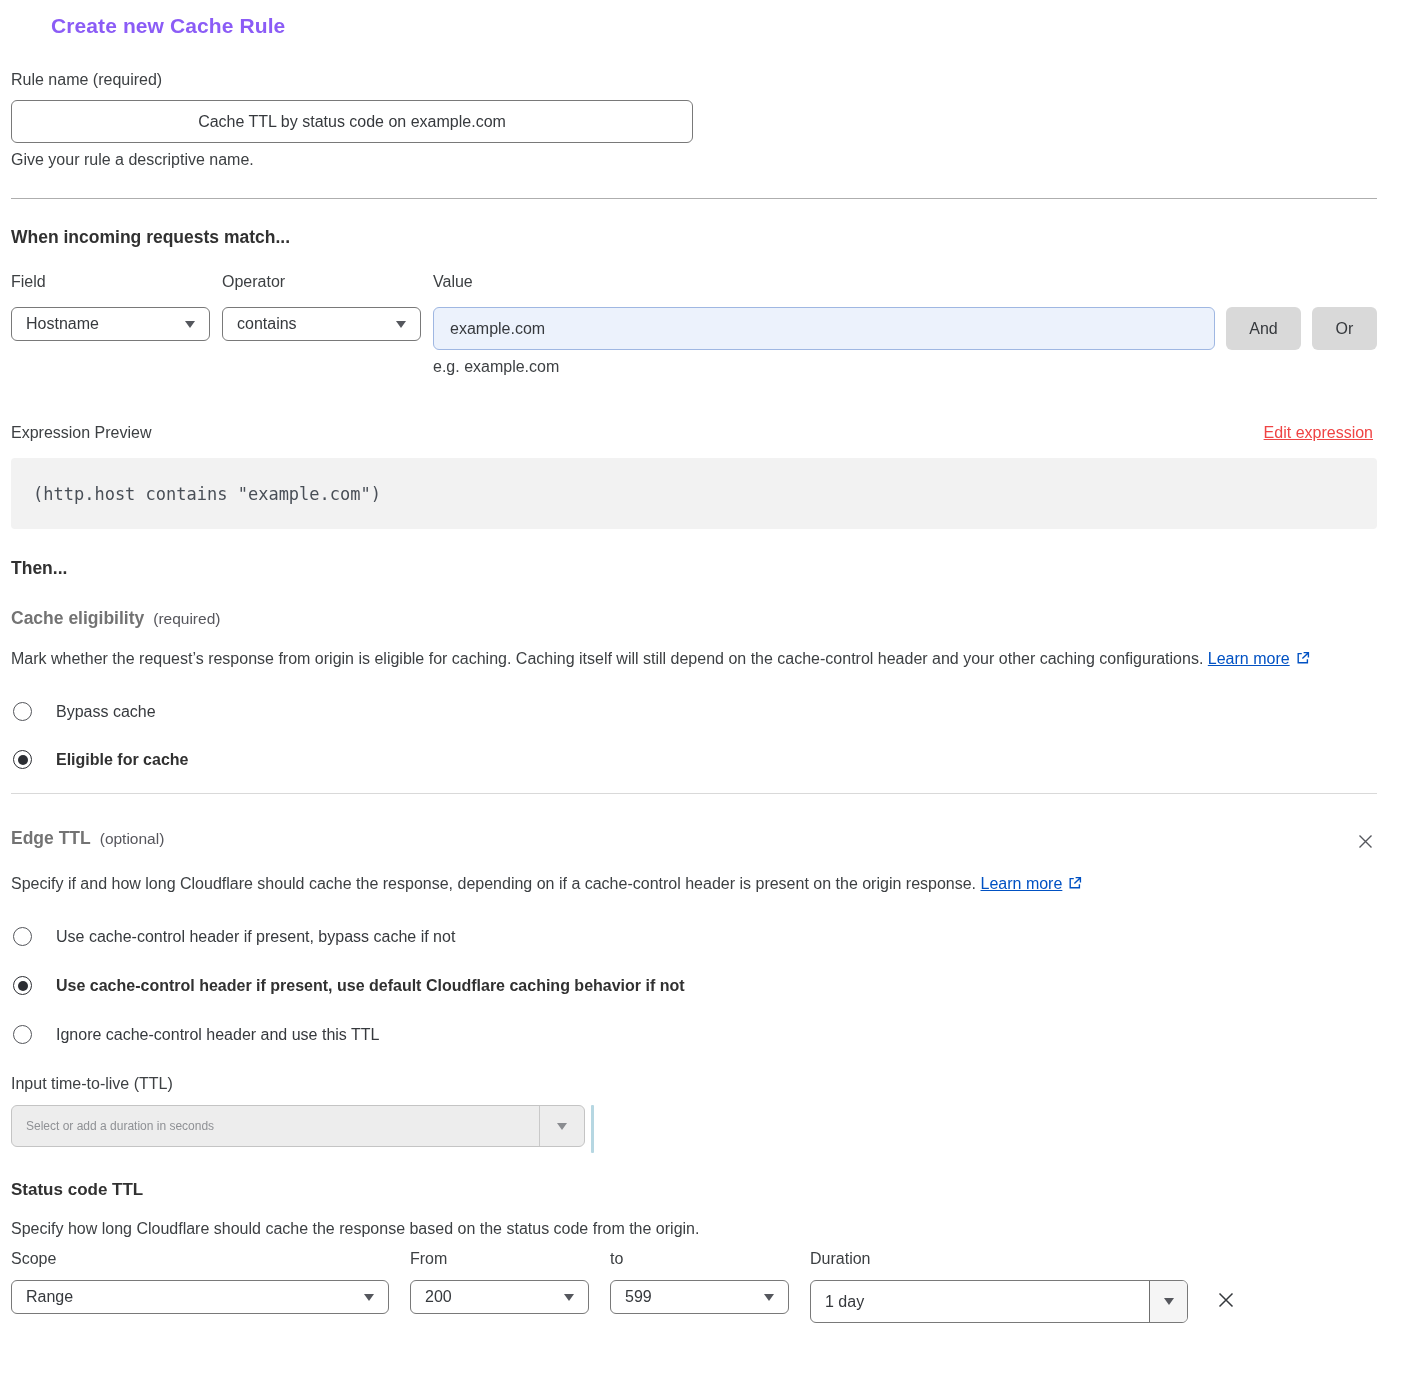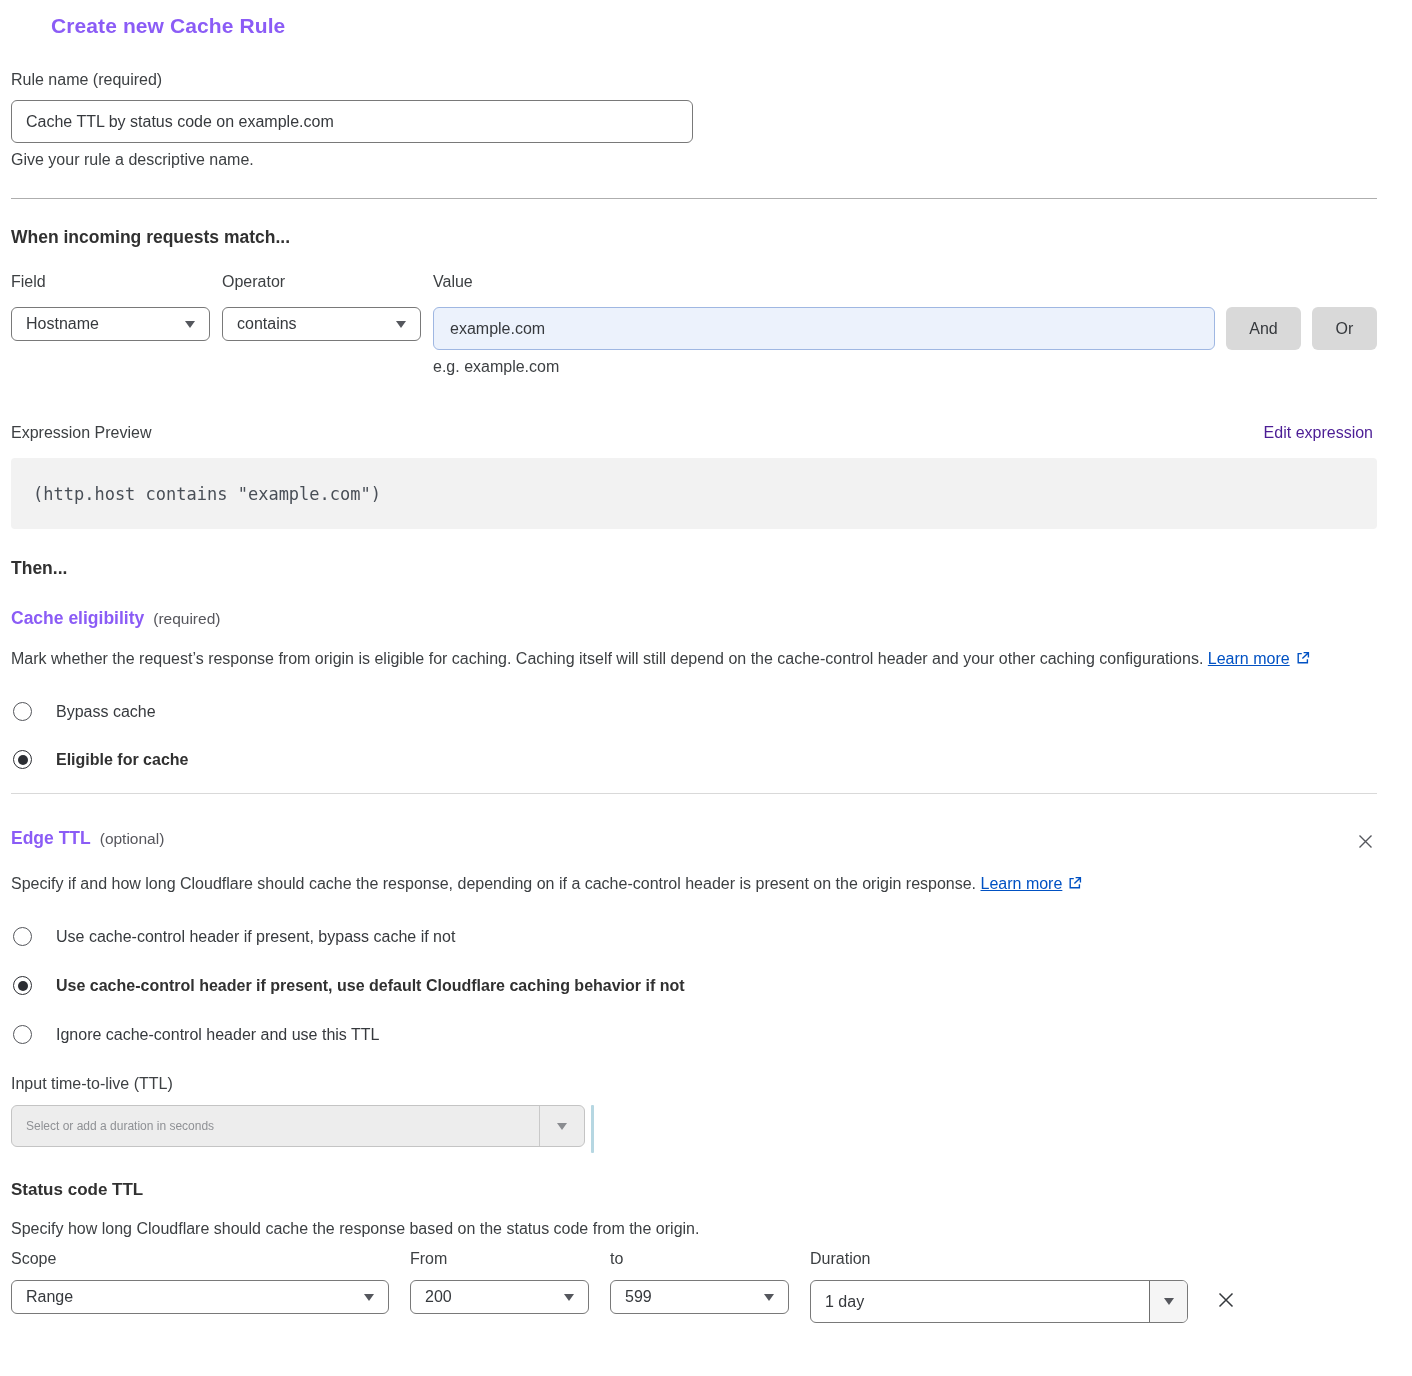--- a/index.html
+++ b/index.html
@@ -13,21 +13,21 @@
   .page { padding: 14px 35px 30px 11px; width: 1412px; }
 
   .page-title { font-size: 21px; font-weight: 700; color: #8b5cf6; margin-bottom: 33px; letter-spacing: .1px; margin-left: 40px; }
 
   .field-label { font-size: 16px; color: #3d4043; margin-bottom: 11px; }
   .text-input {
     width: 682px; height: 43px;
     border: 1px solid #797979; border-radius: 6px;
     font-family: "Liberation Sans", sans-serif;
     font-size: 16px; color: #36393d; padding: 0 14px;
-    outline: none; background:#fff;
+    outline: none; background:#fff;text-align:center;
   }
   .help-text { font-size: 16px; color: #3d4043; margin-top: 8px; }
 
   .divider { border: none; border-top: 1px solid #aeaeae; margin: 29px 0 28px 0; }
   .divider.light { border-top-color: #d9d9d9; margin: 24px 0 34px 0; }
 
   .section-heading { font-size: 17.5px; font-weight: 700; color: #313131; margin-bottom: 25px; }
 
   .match-row { display: flex; align-items: flex-start; }
   .col-field { width: 199px; margin-right: 12px; }
@@ -52,32 +52,32 @@
   .btn-gray {
     height: 43px; background: #d9d9d9; border: none; border-radius: 6px;
     font-family: "Liberation Sans", sans-serif; font-size: 16px; color: #36393d;
     cursor: pointer;
   }
   .btn-and { width: 75px; margin-right: 11px; }
   .btn-or { width: 65px; }
 
   .expr-header { display: flex; justify-content: space-between; align-items: baseline; margin: 48px 4px 16px 0; }
   .expr-label { font-size: 16px; color: #3d4043; }
-  .link { color: #4c1d95; font-size: 16px; cursor: pointer; }
+  .link { color: #ef4444; text-decoration: underline; font-size: 16px; cursor: pointer; }
   .code-block {
     width: 1366px; height: 71px; background: #f2f2f2; border-radius: 4px;
     display: flex; align-items: center; padding: 0 22px;
     font-family: "DejaVu Sans Mono", monospace; font-size: 17px; color: #494f57;
     margin-bottom: 29px;
   }
 
   .then-heading { font-size: 17.5px; font-weight: 700; color: #313131; margin-bottom: 29px; }
 
   .sub-header { display: flex; align-items: baseline; margin-bottom: 16px; }
-  .sub-title { font-size: 17.5px; font-weight: 700; color: #8b5cf6; margin-right: 9px; }
+  .sub-title { font-size: 17.5px; font-weight: 700; color: #737373; margin-right: 9px; }
   .sub-tag { font-size: 15.5px; color: #56565c; }
   .desc { font-size: 16px; color: #3d4043; line-height: 28px; margin-bottom: 27px; }
   .learn-more { color: #0051c3; text-decoration: underline; cursor: pointer; white-space: nowrap; }
   .ext-icon { display: inline-block; vertical-align: -2px; margin-left: 5px; }
 
   .radio-row { display: flex; align-items: center; margin-bottom: 29px; cursor: pointer; }
   .radio-row:last-of-type { margin-bottom: 0; }
   .radio {
     width: 19px; height: 19px; border-radius: 50%;
     border: 1.5px solid #54565b; margin-left: 2px; margin-right: 24px;

